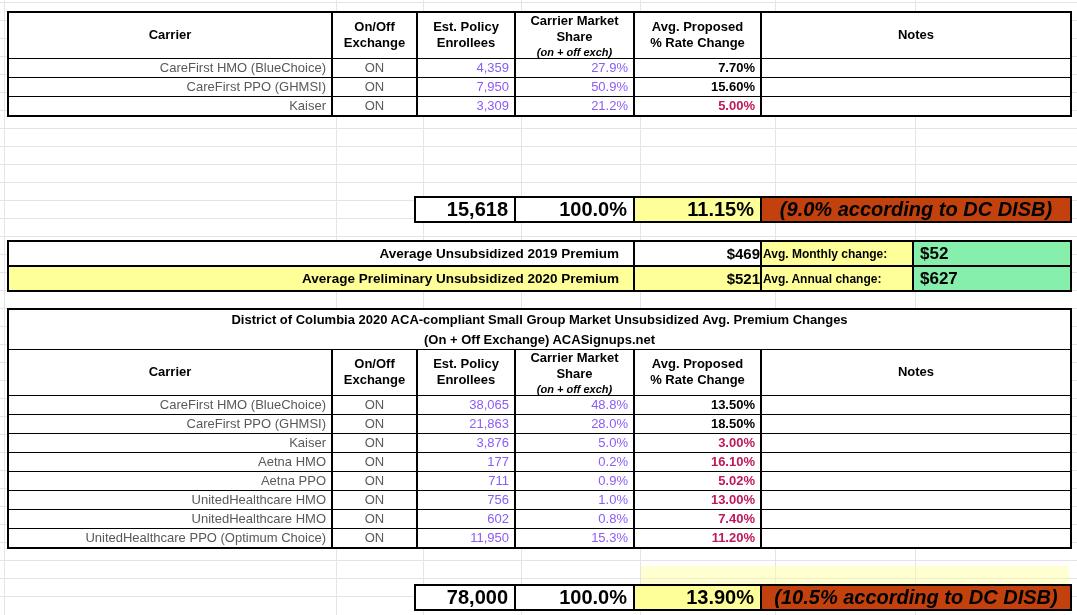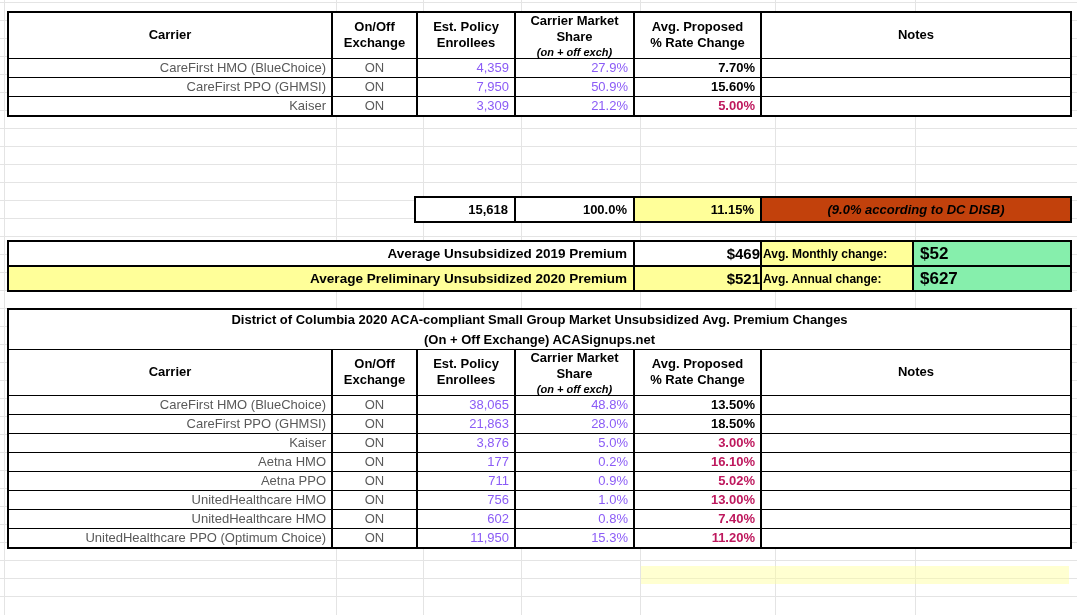--- a/index.html
+++ b/index.html
@@ -35,29 +35,29 @@
   .c-carrier{text-align:right;color:#595959;}
   .c-exch{text-align:center;color:#595959;}
   .c-num{text-align:right;color:#8b5cf6;}
   .c-rate{text-align:right;font-weight:bold;}
   .rate-black{color:#000;}
   .rate-gray{color:#be185d;}
   .c-note{color:#595959;}
 
   
   .totals{left:414px;width:656px;border:2px solid #000;}
-  .totals td{border:2px solid #000;height:23px;font-weight:bold;font-size:13px;vertical-align:middle;padding:0 6px;color:#000;}
+  .totals td{border:2px solid #000;height:23px;font-weight:bold;font-size:20px;vertical-align:middle;padding:0 6px;color:#000;}
   .tot-num{text-align:right;}
   .tot-rate{text-align:right;background:#ffff99;}
   .tot-note{background:#c2410c;text-align:center;font-style:italic;font-size:13px;}
 
   
   .summary{left:7px;top:240px;width:1063px;border:2px solid #000;}
   .summary td{border:2px solid #000;height:21px;vertical-align:middle;font-weight:bold;color:#000;}
-  .s-label{text-align:right;font-size:13.5px;padding:0 6px;}
+  .s-label{text-align:right;font-size:13.5px;padding:0 14px;}
   .s-value{text-align:right;font-size:15px;padding:0 0;}
   .s-chlabel{text-align:left;font-size:12px;background:#ffff99;}
   .s-chvalue{text-align:left;font-size:17px;padding:0 6px;background:#86efac;}
   .yellow{background:#ffff99;}
 
   .tint-strip{position:absolute;left:641px;top:566px;width:428px;height:18px;background:rgba(255,255,153,0.45);}
 </style>
 </head>
 <body>
 
@@ -264,14 +264,30 @@
           <td class="c-num">11,950</td>
           <td class="c-num">15.3%</td>
           <td class="c-rate rate-gray">11.20%</td>
           <td class="c-note"></td>
         </tr>
       </tbody>
   </table>
 
   <div class="tint-strip"></div>
 
+  <table class="totals" style="top:584px;">
+    <colgroup>
+        <col style="width:100px">
+        <col style="width:119px">
+        <col style="width:127px">
+        <col style="width:310px">
+      </colgroup>
+    <tbody>
+      <tr>
+        <td class="tot-num">78,000</td>
+        <td class="tot-num">100.0%</td>
+        <td class="tot-rate">13.90%</td>
+        <td class="tot-note">(10.5% according to DC DISB)</td>
+      </tr>
+    </tbody>
+  </table>
 
 </div>
 
 </body></html>

